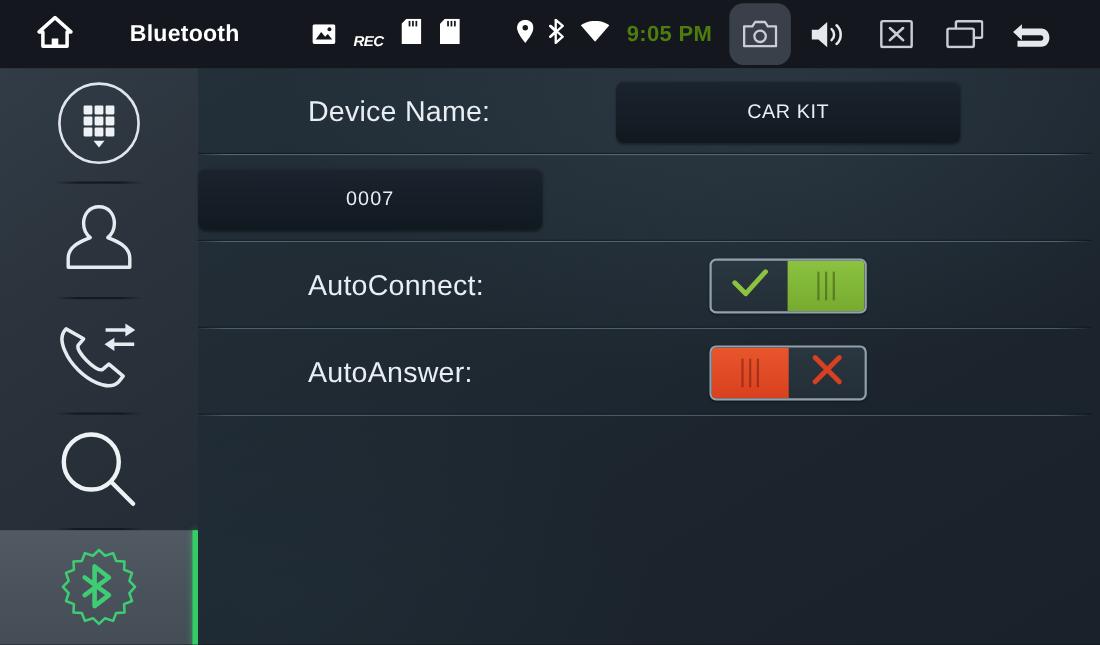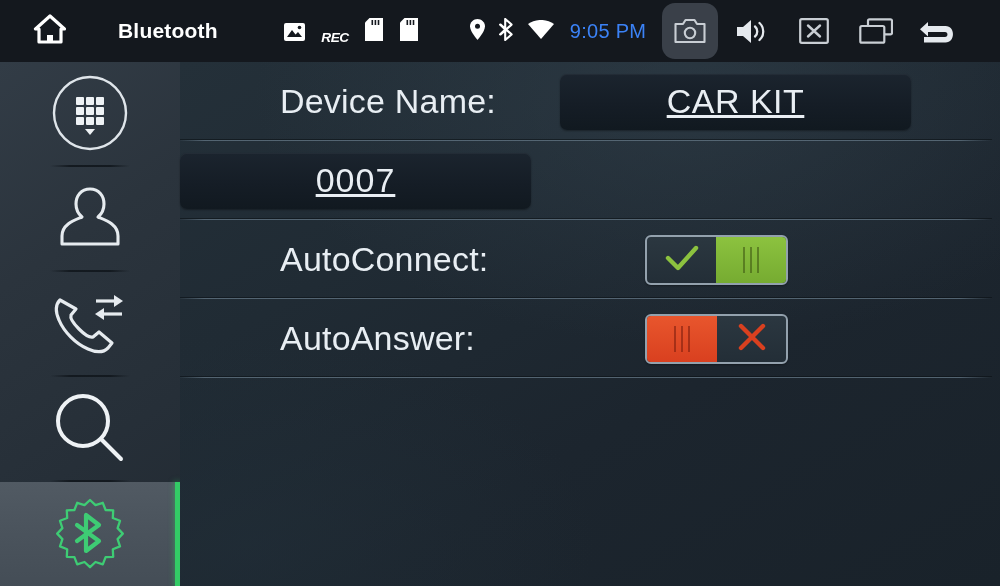--- a/index.html
+++ b/index.html
@@ -14,21 +14,21 @@
     background:#14181e;
     display:flex; align-items:center;
   }
   .sb-home{ width:60px; display:flex; align-items:center; justify-content:center; margin-left:20px; }
   .sb-title{
     color:#ffffff; font-size:21px; font-weight:bold; letter-spacing:.2px;
     margin-left:38px;
   }
   .sb-icons-left{ display:flex; align-items:flex-end; gap:17px; margin-left:66px;font-style:italic; }
   .sb-icons-mid{ display:flex; align-items:center; gap:14px; margin-left:52px; }
-  .sb-time{ color:#3b82f6; font-size:20px; font-weight:400; margin-left:16px; letter-spacing:.3px; }
+  .sb-time{ color:#4d7c0f; font-size:20px; font-weight:700; margin-left:16px; letter-spacing:.3px; }
   .sb-icons-right{ display:flex; align-items:center; margin-left:16px; }
   .sb-btn{
     width:56px; height:56px; display:flex; align-items:center; justify-content:center;
     border-radius:13px;
   }
   .sb-btn.active{ background:#3a4049; }
   .sb-gap{ width:6px; }
 
   .rec-badge{
     color:#fff; font-size:13px; font-weight:bold; letter-spacing:-.5px;
@@ -71,30 +71,29 @@
   }
   .row .rdiv{
     position:absolute; left:0; right:8px; bottom:0; height:1px;
     background:linear-gradient(90deg,rgba(70,86,98,.15) 0%,rgba(92,110,124,.85) 3%,rgba(92,110,124,.85) 96%,rgba(70,86,98,0) 100%);
   }
   .row .rdiv::after{
     content:""; position:absolute; left:0; right:0; top:-1px; height:1px;
     background:rgba(10,14,18,.55);
   }
   .row-label{
-    color:#e8eef3; font-size:34px; letter-spacing:.2px;
+    color:#e8eef3; font-size:26px; letter-spacing:.2px;
     padding-left:100px; width:380px;
   }
   .field{
-    width:351px; height:56px; border-radius:7px;
+    width:313px; height:56px; border-radius:7px;
     background:linear-gradient(180deg,#1b242e 0%,#151d26 55%,#111920 100%);
     display:flex; align-items:center; justify-content:center;
-    color:#e9eef3; font-size:34px; letter-spacing:.5px;
+    color:#e9eef3; font-size:18px; letter-spacing:.5px;
     box-shadow:inset 0 1px 0 rgba(255,255,255,.04), 0 1px 2px rgba(0,0,0,.35);
-    text-decoration:underline;
   }
   .field.value-pin{ letter-spacing:1px; }
 
   
   .toggle{
     width:143px; height:50px; border-radius:6px;
     border:2px solid #93a1ad;
     background:linear-gradient(180deg,#2b3740 0%,#232e37 100%);
     display:flex; align-items:center; position:relative; overflow:hidden;
     box-shadow:0 1px 2px rgba(0,0,0,.35);

